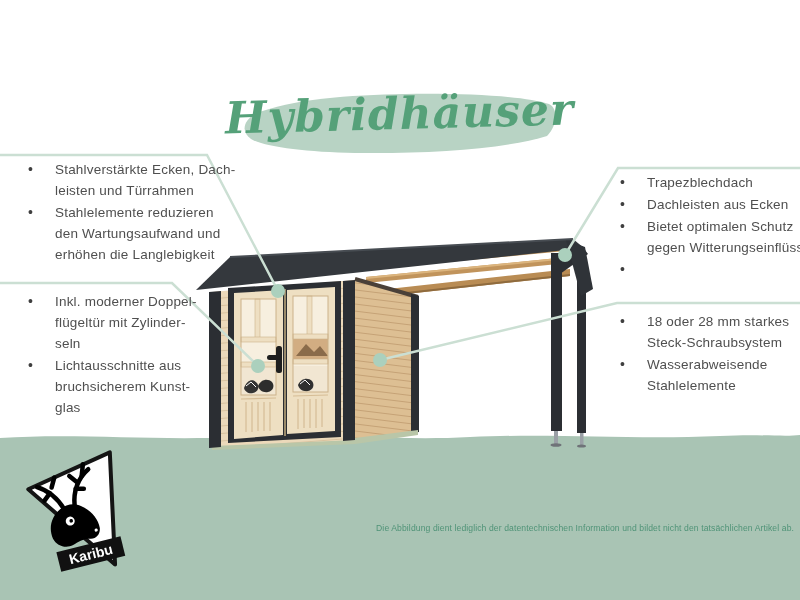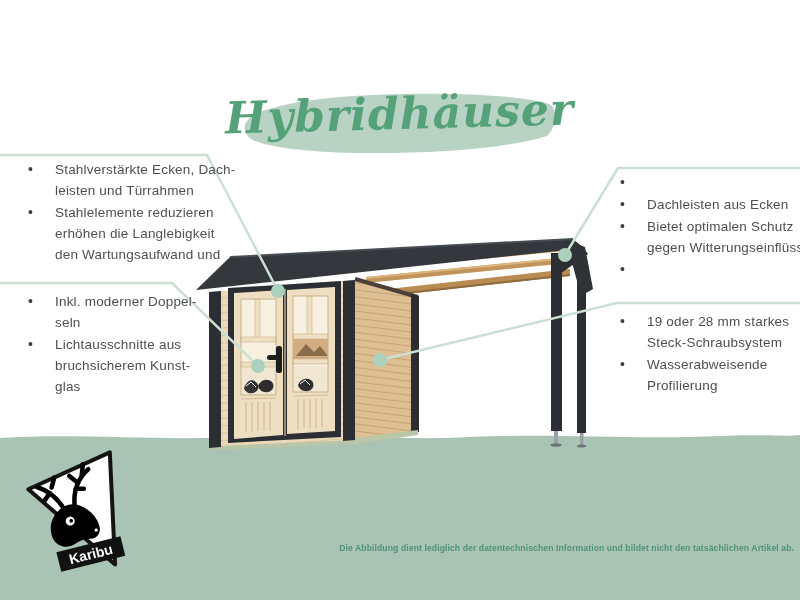--- a/index.html
+++ b/index.html
@@ -20,22 +20,22 @@
     transform:rotate(-1.5deg);letter-spacing:1px;
   }
   .fgroup{
     position:absolute;color:#4f4f4f;font-size:13.5px;line-height:21px;
     letter-spacing:.2px;
   }
   .fitem{display:flex;margin:0 0 1px 0;}
   .bullet{flex:0 0 12px;margin-right:15px;font-size:14px;line-height:21px;color:#3f3f3f;}
   .flines span{display:block;white-space:nowrap;}
   .footer-note{
-    position:absolute;right:6px;top:543px;
-    font-size:8.6px;font-weight:bold;color:#4f9377;letter-spacing:.1px;
+    position:absolute;right:6px;top:523px;
+    font-size:8.6px;font-weight:normal;color:#4f9377;letter-spacing:.1px;
     white-space:nowrap;
   }
 </style>
 </head>
 <body>
 
 <div class="stage">
 
   <svg viewBox="0 0 800 600">
     <defs>
@@ -187,47 +187,51 @@
       <span class="bullet">•</span>
       <div class="flines">
         <span>Stahlverstärkte Ecken, Dach-</span>
         <span>leisten und Türrahmen</span>
       </div>
     </div>
     <div class="fitem">
       <span class="bullet">•</span>
       <div class="flines">
         <span>Stahlelemente reduzieren</span>
+        <span>den Wartungsaufwand und</span>
         <span>erhöhen die Langlebigkeit</span>
-        <span>den Wartungsaufwand und</span>
       </div>
     </div>
   </div>
 
   <div class="fgroup" style="left:28px;top:291px;">
     <div class="fitem">
       <span class="bullet">•</span>
       <div class="flines">
         <span>Inkl. moderner Doppel-</span>
+        <span>flügeltür mit Zylinder-</span>
         <span>seln</span>
       </div>
     </div>
     <div class="fitem">
       <span class="bullet">•</span>
       <div class="flines">
         <span>Lichtausschnitte aus</span>
         <span>bruchsicherem Kunst-</span>
         <span>glas</span>
       </div>
     </div>
   </div>
 
   <div class="fgroup" style="left:620px;top:172px;">
     <div class="fitem">
       <span class="bullet">•</span>
+      <div class="flines">
+        <span>Trapezblechdach</span>
+      </div>
     </div>
     <div class="fitem">
       <span class="bullet">•</span>
       <div class="flines">
         <span>Dachleisten aus Ecken</span>
       </div>
     </div>
     <div class="fitem">
       <span class="bullet">•</span>
       <div class="flines">
@@ -237,28 +241,28 @@
     </div>
     <div class="fitem">
       <span class="bullet">•</span>
     </div>
   </div>
 
   <div class="fgroup" style="left:620px;top:311px;">
     <div class="fitem">
       <span class="bullet">•</span>
       <div class="flines">
-        <span>19 oder 28 mm starkes</span>
+        <span>18 oder 28 mm starkes</span>
         <span>Steck-Schraubsystem</span>
       </div>
     </div>
     <div class="fitem">
       <span class="bullet">•</span>
       <div class="flines">
         <span>Wasserabweisende</span>
-        <span>Profilierung</span>
+        <span>Stahlelemente</span>
       </div>
     </div>
   </div>
 
   <div class="footer-note">Die Abbildung dient lediglich der datentechnischen Information und bildet nicht den tatsächlichen Artikel ab.</div>
 
 </div>
 
 </body></html>

